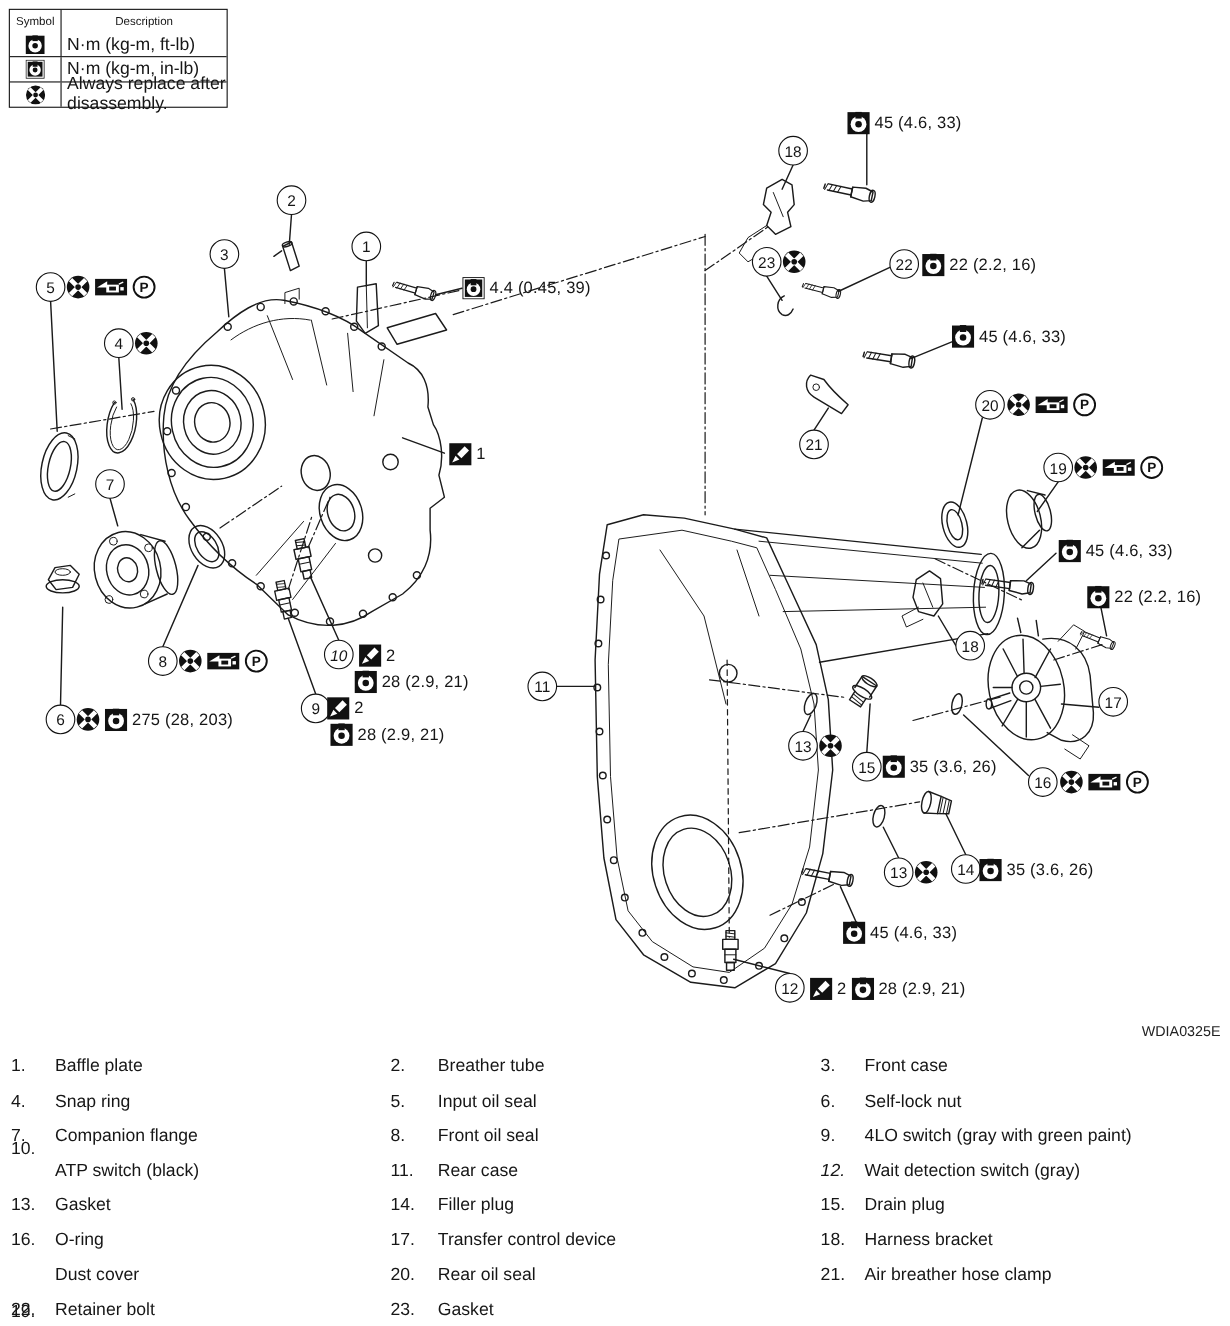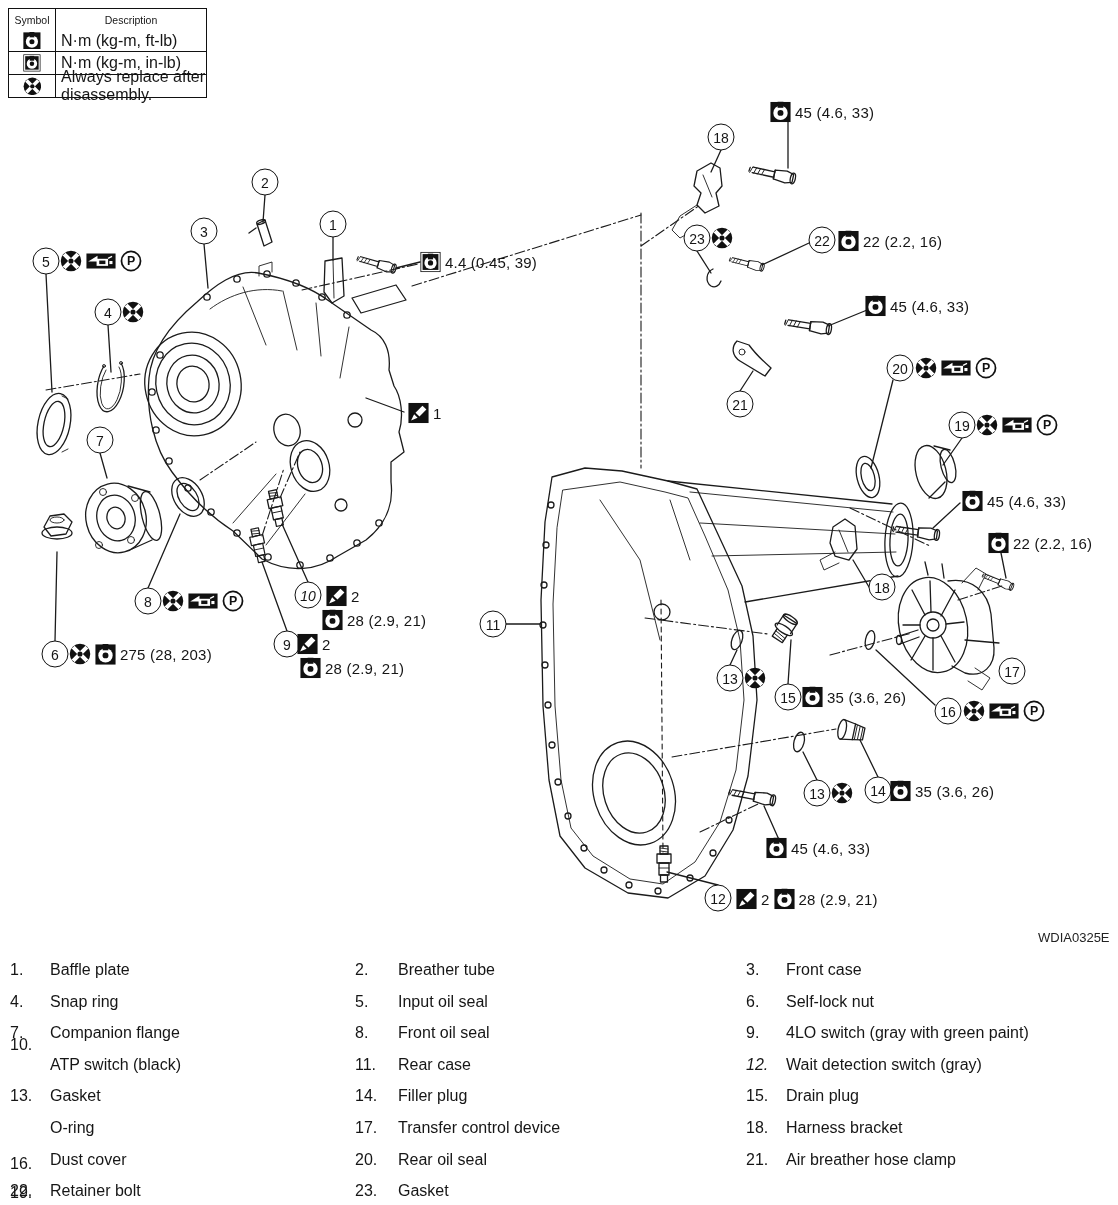--- a/index.html
+++ b/index.html
@@ -358,21 +358,21 @@
       <div class="callout" style="left: 148px; top: 601px;">8</div>
       <div class="callout" style="left: 287px; top: 644px;">9</div>
       <div class="callout" style="left: 308px; top: 595px; font-style: italic;">10</div>
       <div class="callout" style="left: 493px; top: 624px;">11</div>
       <div class="callout" style="left: 718px; top: 898px;">12</div>
       <div class="callout" style="left: 730px; top: 678px;">13</div>
       <div class="callout" style="left: 817px; top: 793px;">13</div>
       <div class="callout" style="left: 878px; top: 790px;">14</div>
       <div class="callout" style="left: 788px; top: 697px;">15</div>
       <div class="callout" style="left: 948px; top: 711px;">16</div>
-      <div class="callout" style="left: 1012px; top: 671px; text-align: center;">17</div>
+      <div class="callout" style="left: 1012px; top: 638px; text-align: center;">17</div>
       <div class="callout" style="left: 721px; top: 137px;">18</div>
       <div class="callout" style="left: 882px; top: 587px;">18</div>
       <div class="callout" style="left: 962px; top: 425px;">19</div>
       <div class="callout" style="left: 900px; top: 368px;">20</div>
       <div class="callout" style="left: 740px; top: 404px;">21</div>
       <div class="callout" style="left: 822px; top: 240px;">22</div>
       <div class="callout" style="left: 697px; top: 238px;">23</div>
     </div>
   <div id="labels">
       <div class="fig-label" style="left: 770px; top: 112px;">
@@ -676,21 +676,21 @@
       <span class="pcell" style="left: 355px; top: 1054.8px;">11.</span>
       <span class="pcell" style="left: 398px; top: 1054.8px;">Rear case</span>
       <span class="pcell" style="left: 746px; top: 1054.8px; font-style: italic;">12.</span>
       <span class="pcell" style="left: 786px; top: 1054.8px;">Wait detection switch (gray)</span>
       <span class="pcell" style="left: 10px; top: 1086.4px;">13.</span>
       <span class="pcell" style="left: 50px; top: 1086.4px;">Gasket</span>
       <span class="pcell" style="left: 355px; top: 1086.4px;">14.</span>
       <span class="pcell" style="left: 398px; top: 1086.4px;">Filler plug</span>
       <span class="pcell" style="left: 746px; top: 1086.4px;">15.</span>
       <span class="pcell" style="left: 786px; top: 1086.4px;">Drain plug</span>
-      <span class="pcell" style="left: 10px; top: 1118px; margin-top: 36px;">16.</span>
+      <span class="pcell" style="left: 10px; top: 1118px;">16.</span>
       <span class="pcell" style="left: 50px; top: 1118px;">O-ring</span>
       <span class="pcell" style="left: 355px; top: 1118px;">17.</span>
       <span class="pcell" style="left: 398px; top: 1118px;">Transfer control device</span>
       <span class="pcell" style="left: 746px; top: 1118px;">18.</span>
       <span class="pcell" style="left: 786px; top: 1118px;">Harness bracket</span>
       <span class="pcell" style="left: 10px; top: 1149.6px; margin-top: 33px;">19.</span>
       <span class="pcell" style="left: 50px; top: 1149.6px;">Dust cover</span>
       <span class="pcell" style="left: 355px; top: 1149.6px;">20.</span>
       <span class="pcell" style="left: 398px; top: 1149.6px; text-align: center;">Rear oil seal</span>
       <span class="pcell" style="left: 746px; top: 1149.6px;">21.</span>

